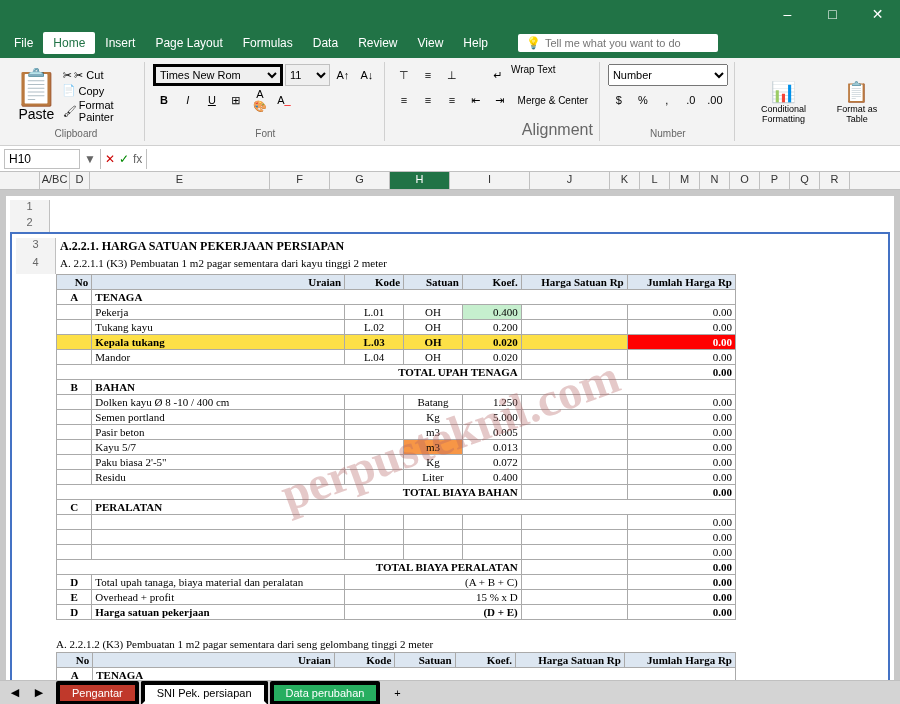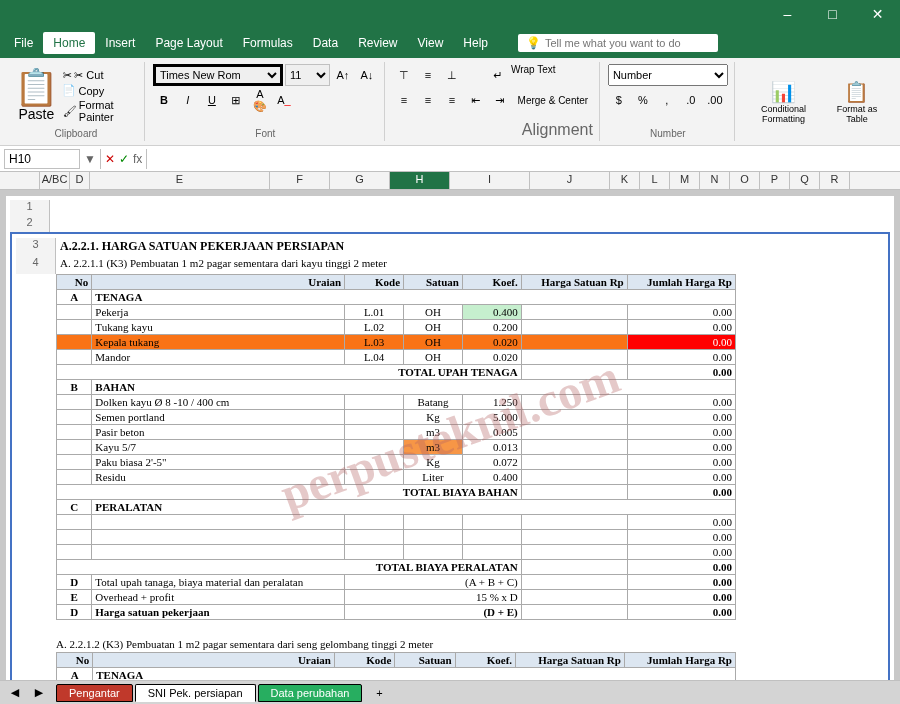--- a/index.html
+++ b/index.html
@@ -165,21 +165,21 @@
       height: 24px;
       border-top: 1px solid #c0c0c0;
       padding: 0 4px;
       gap: 2px;
     }
     .sheet-tab {
       padding: 2px 12px;
       font-size: 11px;
       cursor: pointer;
       border-radius: 2px 2px 0 0;
-      border: 1px solid #000000;
+      border: 4px solid #000000;
       background: #e0e0e0;
     }
     .sheet-tab.active { background: white; border-bottom-color: white; }
     .sheet-tab.red { background: #c0392b; color: white; }
     .sheet-tab.green { background: #27ae60; color: white; }
 
     
     .watermark {
       position: absolute;
       top: 50%;
@@ -463,21 +463,21 @@
             </tr>
             <tr>
               <td></td>
               <td>Tukang kayu</td>
               <td class="center">L.02</td>
               <td class="center">OH</td>
               <td class="right">0.200</td>
               <td></td>
               <td class="right">0.00</td>
             </tr>
-            <tr style="background:#f97316;">
+            <tr style="background:#fde047;font-weight:bold;">
               <td></td>
               <td>Kepala tukang</td>
               <td class="center">L.03</td>
               <td class="center">OH</td>
               <td class="right">0.020</td>
               <td></td>
               <td class="right" style="background:#ff0000; color:white;">0.00</td>
             </tr>
             <tr>
               <td></td>

